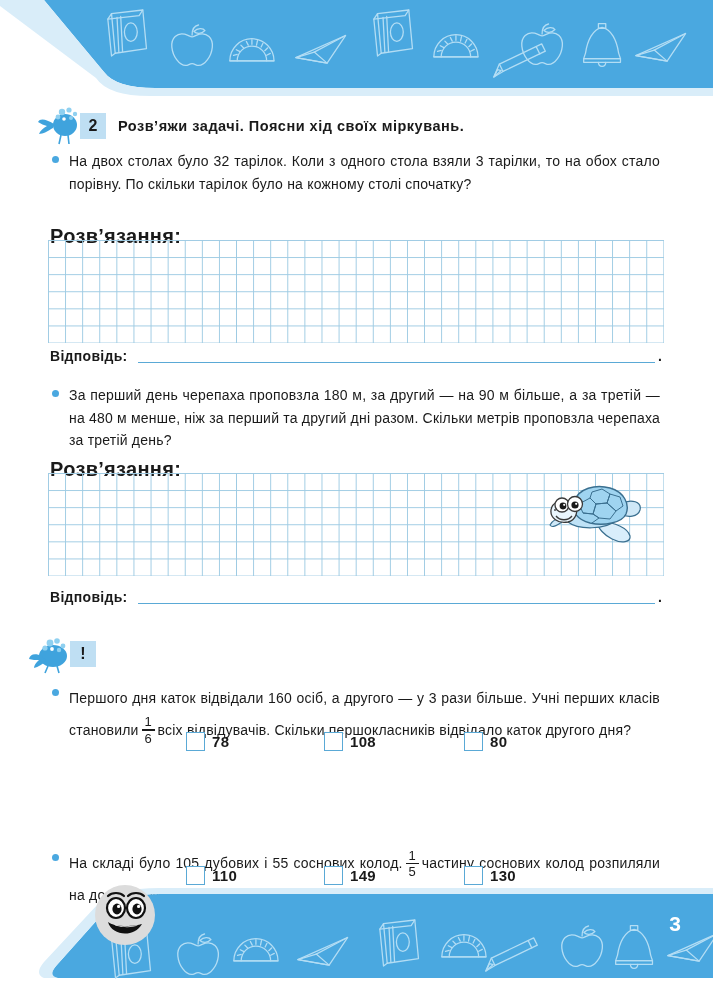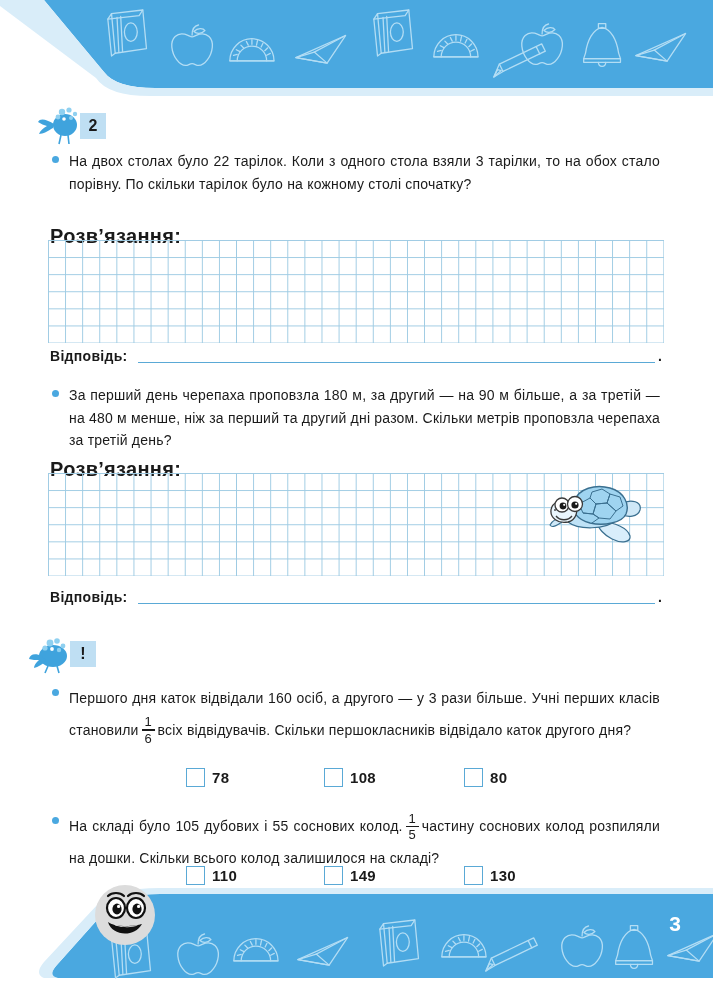--- a/index.html
+++ b/index.html
@@ -298,25 +298,26 @@
       <circle cx="24" cy="6" r="3.2" fill="#8fd0f0"></circle>
       <circle cx="31" cy="4" r="2.6" fill="#8fd0f0"></circle>
       <circle cx="37" cy="8" r="2.2" fill="#8fd0f0"></circle>
       <circle cx="20" cy="11" r="2.4" fill="#8fd0f0"></circle>
       <circle cx="33" cy="12" r="2.0" fill="#8fd0f0"></circle>
       <circle cx="26" cy="13" r="1.8" fill="#ffffff"></circle>
       <path d="M23,29 L21,38 M30,29 L31,38" stroke="#3fa3dd" stroke-width="1.6" fill="none"></path>
     </svg>
   </div>
   <div class="task-badge">2</div>
+  <div class="task-title">Розв’яжи задачі. Поясни хід своїх міркувань.</div>
 </div>
 
 <div class="problem" style="left:52px; top:150px; width:608px;">
   <div class="bullet"></div>
-  <div class="problem-text">На двох столах було 22 тарілок. Коли з одного стола взяли 3 тарілки, то на обох стало порівну. По скільки тарілок було на кожному столі спочатку?</div>
+  <div class="problem-text">На двох столах було 32 тарілок. Коли з одного стола взяли 3 тарілки, то на обох стало порівну. По скільки тарілок було на кожному столі спочатку?</div>
 </div>
 
 <div class="label" style="left:50px; top:225px;">Розв’язання:</div>
 
 <div class="grid" style="left:48px; top:240px; width:616px; height:103px;"></div>
 
 <div class="answer-row" style="left:50px; top:348px; width:612px;">
   <span class="answer-label">Відповідь:</span>
   <span class="answer-line"></span>
   <span class="answer-dot">.</span>
@@ -392,36 +393,36 @@
 
 <div class="problem" style="left:52px; top:683px; width:608px;">
   <div class="bullet"></div>
   <div class="problem-text loose"><span>Першого дня каток відвідали 160 осіб, а другого — у 3 рази більше. Учні перших класів становили</span><span class="frac">
         <span class="num">1</span>
         <span class="bar"></span>
         <span class="den">6</span>
       </span><span>всіх відвідувачів. Скільки першокласників відвідало каток другого дня?</span></div>
 </div>
 
-<div class="options" style="left:186px; top:768px; width:420px;">
+<div class="options" style="left:186px; top:732px; width:420px;">
   <div class="option" style="width:138px;">
     <span class="checkbox"></span>
     <span class="option-label">78</span>
   </div>
   <div class="option" style="width:140px;">
     <span class="checkbox"></span>
     <span class="option-label">108</span>
   </div>
   <div class="option">
     <span class="checkbox"></span>
     <span class="option-label">80</span>
   </div>
 </div>
 
-<div class="problem" style="left:52px; top:811px; width:608px;">
+<div class="problem" style="left:52px; top:848px; width:608px;">
   <div class="bullet"></div>
   <div class="problem-text loose"><span>На складі було 105 дубових і 55 соснових колод.</span><span class="frac">
         <span class="num">1</span>
         <span class="bar"></span>
         <span class="den">5</span>
       </span><span>частину соснових колод розпиляли на дошки. Скільки всього колод залишилося на складі?</span></div>
 </div>
 
 <div class="options" style="left:186px; top:866px; width:420px;">
   <div class="option" style="width:138px;">

